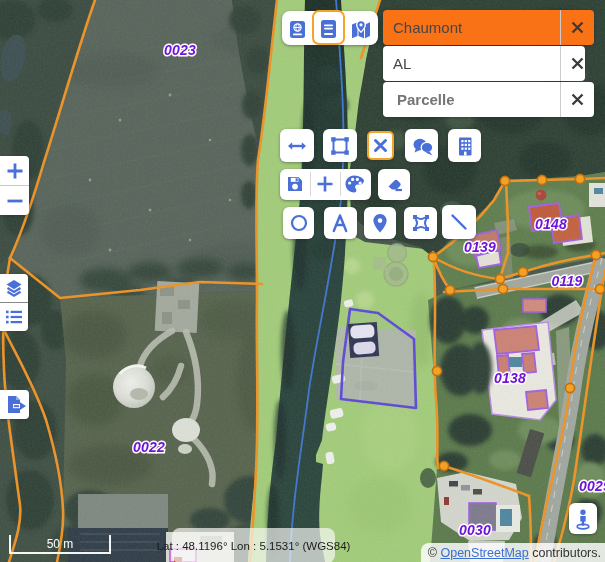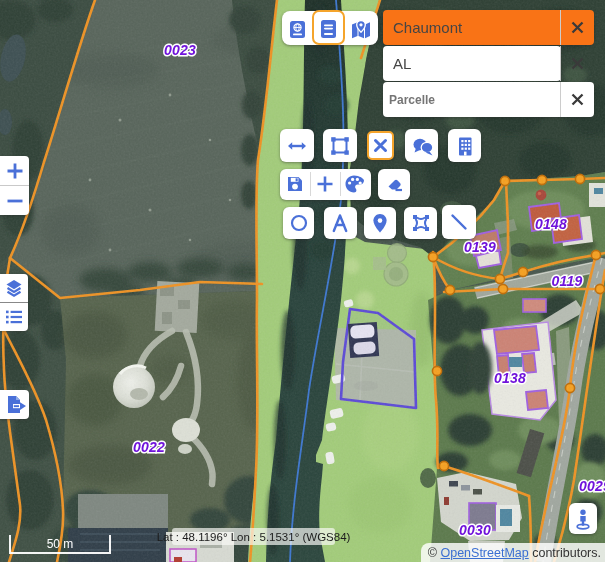--- a/index.html
+++ b/index.html
@@ -389,30 +389,30 @@
   <circle cx="10" cy="4.8" r="1.6" fill="#fff"></circle>
 </svg>
 
 <div style="position:absolute;left:383px;top:10px;width:211px;height:35px;background:#f97316;border-radius:4px;box-shadow:0 1px 3px rgba(40,40,40,.4);">
   <div style="position:absolute;left:177px;top:0;width:1px;height:100%;background:#ccc;"></div>
   <div style="position:absolute;left:10px;top:0;height:35px;display:flex;align-items:center;font-size:15px;color:#454545;">Chaumont</div>
   <svg style="position:absolute;left:188px;top:11px;" width="13" height="13" viewBox="0 0 13 13">
         <path d="M1.5,1.5 L11.5,11.5 M11.5,1.5 L1.5,11.5" stroke="#3a3a3a" stroke-width="2.3"></path>
       </svg>
 </div>
-<div style="position:absolute;left:383px;top:46px;width:178px;height:35px;background:#fff;border-radius:4px;box-shadow:0 1px 3px rgba(40,40,40,.4);">
+<div style="position:absolute;left:383px;top:46px;width:202px;height:35px;background:#fff;border-radius:4px;box-shadow:0 1px 3px rgba(40,40,40,.4);">
   <div style="position:absolute;left:177px;top:0;width:1px;height:100%;background:#ccc;"></div>
   <div style="position:absolute;left:10px;top:0;height:35px;display:flex;align-items:center;font-size:15px;color:#454545;">AL</div>
   <svg style="position:absolute;left:188px;top:11px;" width="13" height="13" viewBox="0 0 13 13">
         <path d="M1.5,1.5 L11.5,11.5 M11.5,1.5 L1.5,11.5" stroke="#3a3a3a" stroke-width="2.3"></path>
       </svg>
 </div>
 <div style="position:absolute;left:383px;top:82px;width:211px;height:35px;background:#fff;border-radius:4px;box-shadow:0 1px 3px rgba(40,40,40,.4);">
   <div style="position:absolute;left:177px;top:0;width:1px;height:100%;background:#ccc;"></div>
-  <div style="position:absolute;left:6px;top:0;height:35px;display:flex;align-items:center;font-size:12px;font-weight:bold;color:#757575;">Parcelle</div>
+  <div style="position:absolute;left:14px;top:0;height:35px;display:flex;align-items:center;font-size:15px;font-weight:bold;color:#757575;">Parcelle</div>
   <svg style="position:absolute;left:188px;top:11px;" width="13" height="13" viewBox="0 0 13 13">
         <path d="M1.5,1.5 L11.5,11.5 M11.5,1.5 L1.5,11.5" stroke="#3a3a3a" stroke-width="2.3"></path>
       </svg>
 </div>
 
 <div class="btn" style="left:280px;top:129px;width:34px;height:33px;">
   <svg width="26" height="26" viewBox="0 0 26 26">
         <path d="M6,13 H20" stroke="#4a70d8" stroke-width="2.4"></path>
         <path d="M8.2,9.2 L4,13 L8.2,16.8 Z" fill="#4a70d8"></path>
         <path d="M17.8,9.2 L22,13 L17.8,16.8 Z" fill="#4a70d8"></path>
@@ -563,16 +563,16 @@
 </div>
 
 <div class="btn" style="left:569px;top:503px;width:28px;height:31px;">
   <svg width="22" height="24" viewBox="0 0 22 24">
         <circle cx="11" cy="5.2" r="2.7" fill="#4a70d8"></circle>
         <path d="M8.3,9 h5.4 v5.6 h-1.5 v4.2 h-2.4 v-4.2 h-1.5 z" fill="#4a70d8"></path>
         <ellipse cx="11" cy="19.6" rx="5.8" ry="2.3" fill="none" stroke="#4a70d8" stroke-width="1.7"></ellipse>
       </svg>
 </div>
 
-<div style="position:absolute;left:172px;top:528px;width:163px;height:17px;background:rgba(250,251,248,.68);border-radius:3px;display:flex;align-items:center;justify-content:center;font-size:11.5px;color:#1c1c1c;white-space:nowrap;">Lat&nbsp;: 48.1196° Lon&nbsp;: 5.1531° (WGS84)</div>
+<div style="position:absolute;left:172px;top:528px;width:163px;height:35px;background:rgba(250,251,248,.68);border-radius:8px;display:flex;align-items:center;justify-content:center;font-size:11.5px;color:#1c1c1c;white-space:nowrap;">Lat&nbsp;: 48.1196° Lon&nbsp;: 5.1531° (WGS84)</div>
 
 <div style="position:absolute;right:0;top:543px;height:19px;background:rgba(255,255,255,.82);border-radius:8px 0 0 0;display:flex;align-items:center;font-size:12.5px;color:#333;padding:0 4px 18px 7px;white-space:nowrap;">©&nbsp;<span style="color:#3b6fd2;text-decoration:underline;">OpenStreetMap</span>&nbsp;contributors.</div>
 </div>
 
 </body></html>

